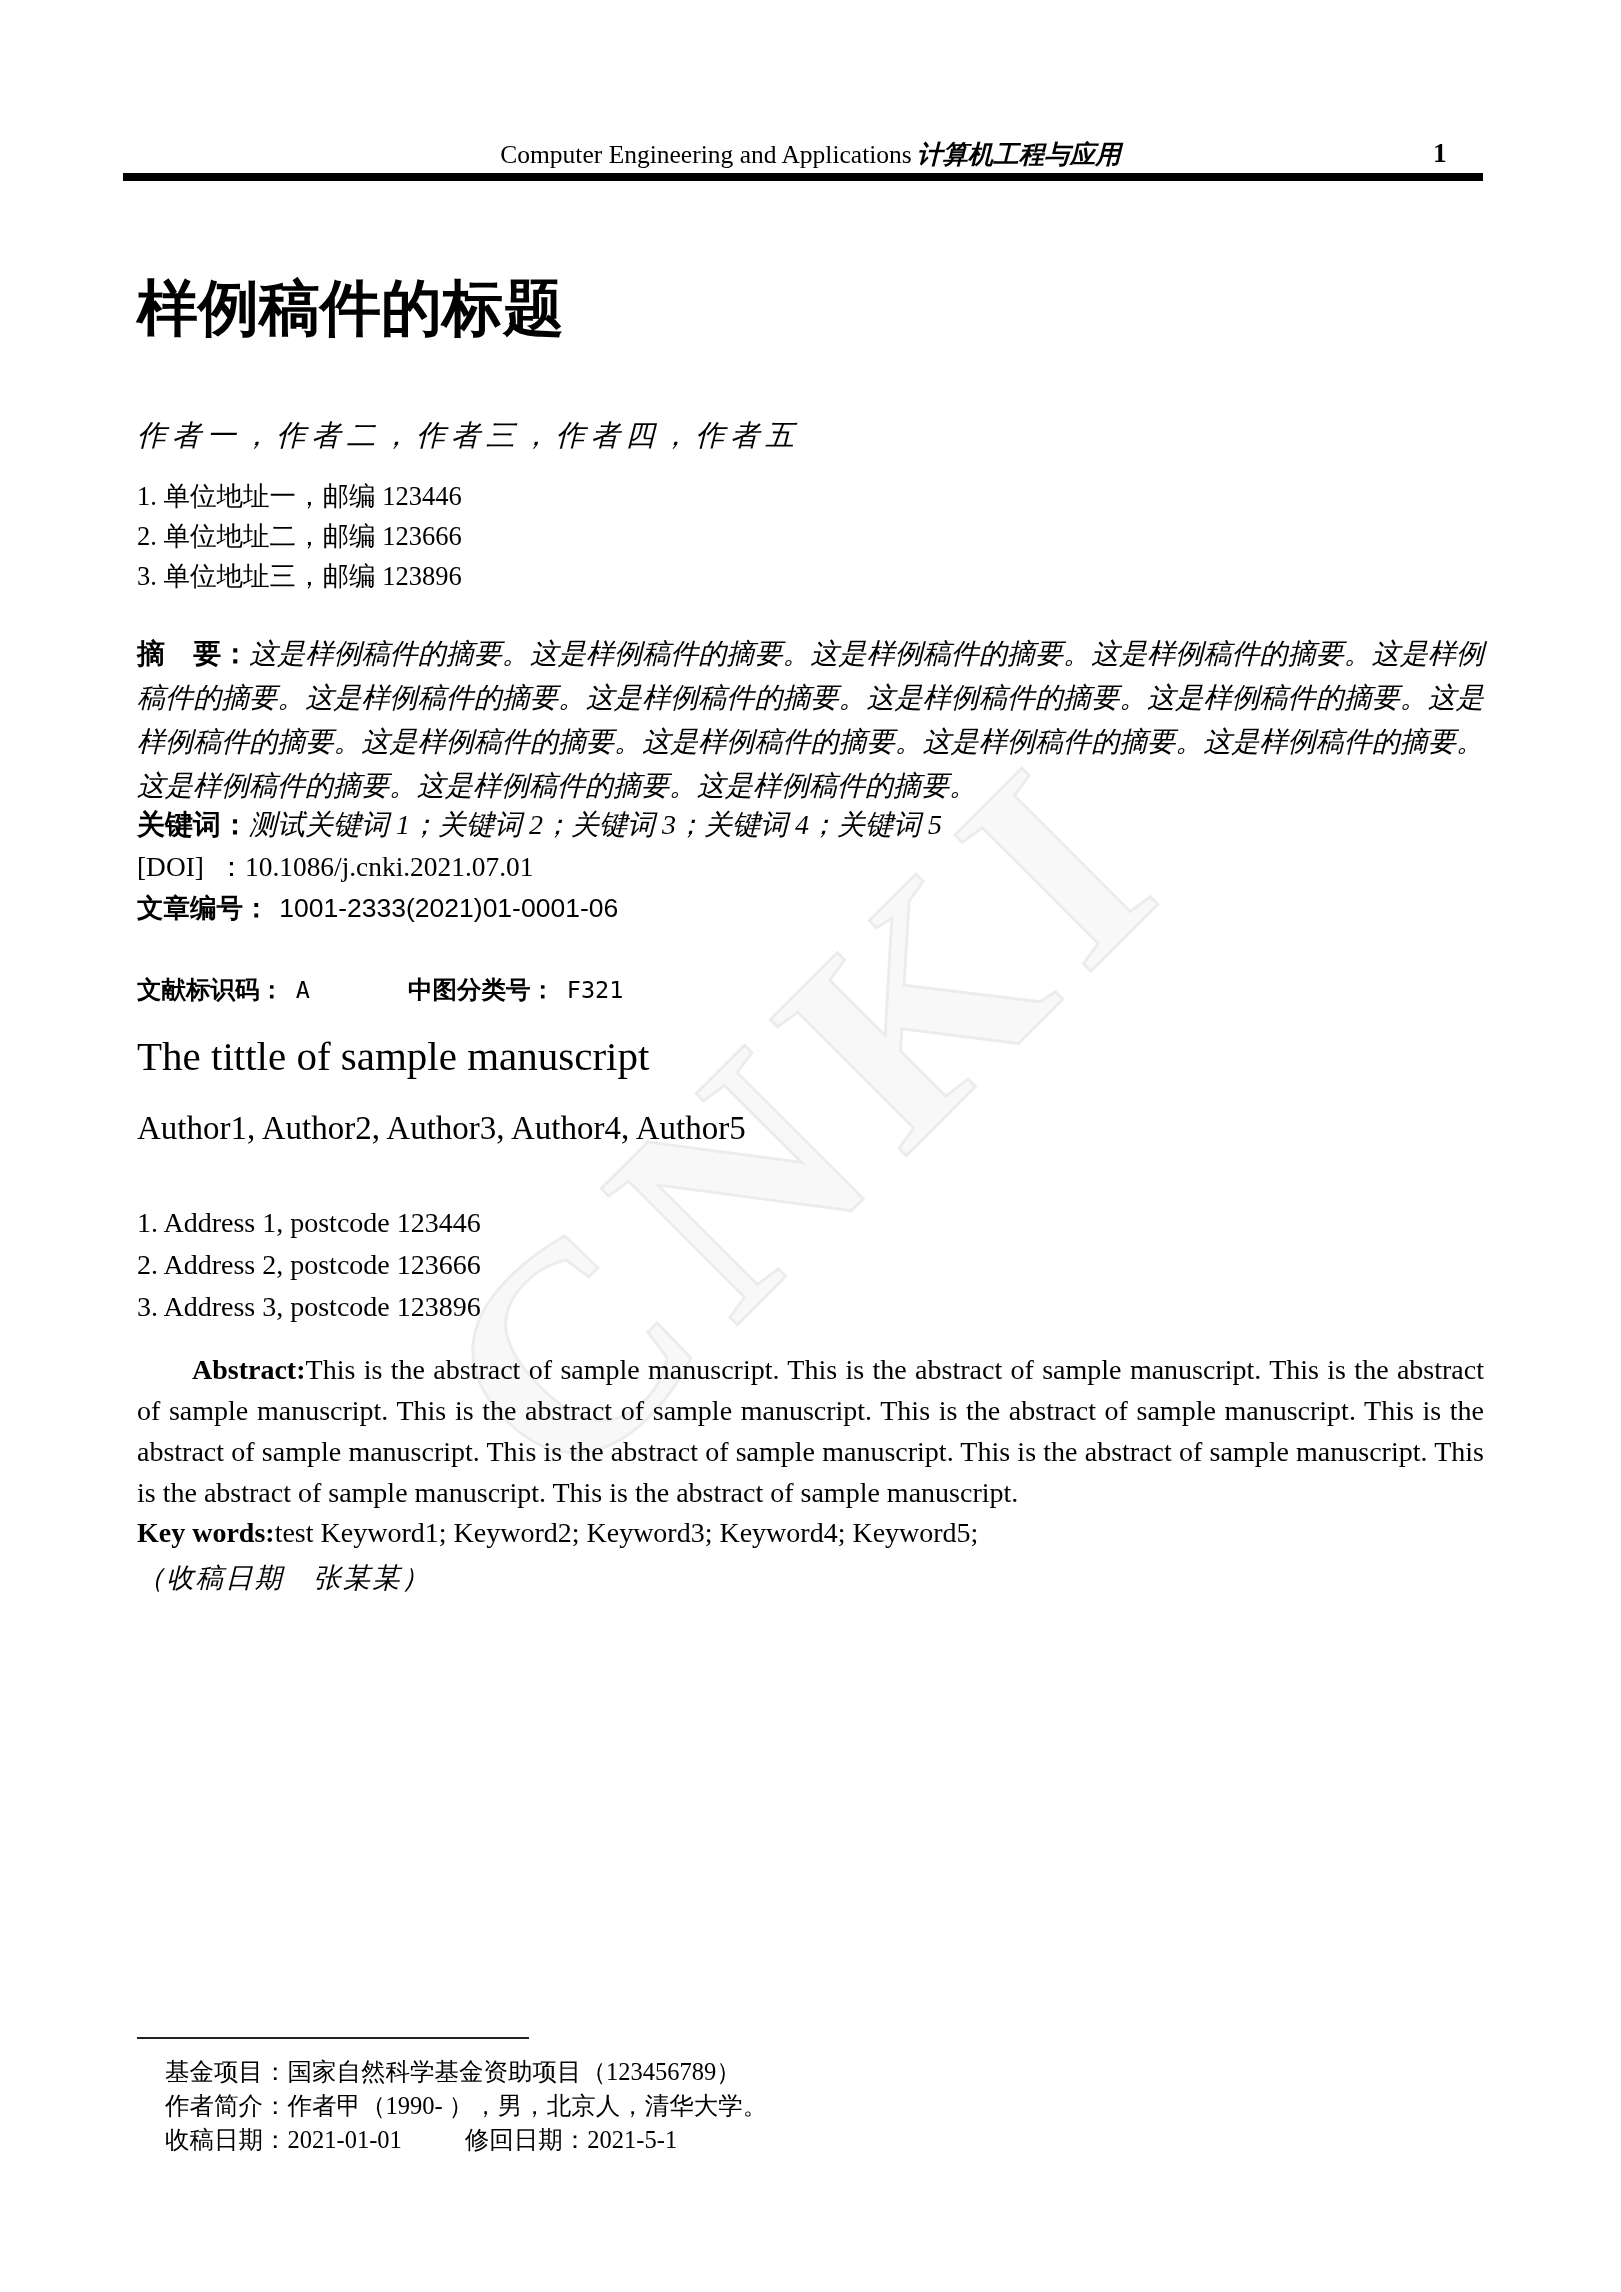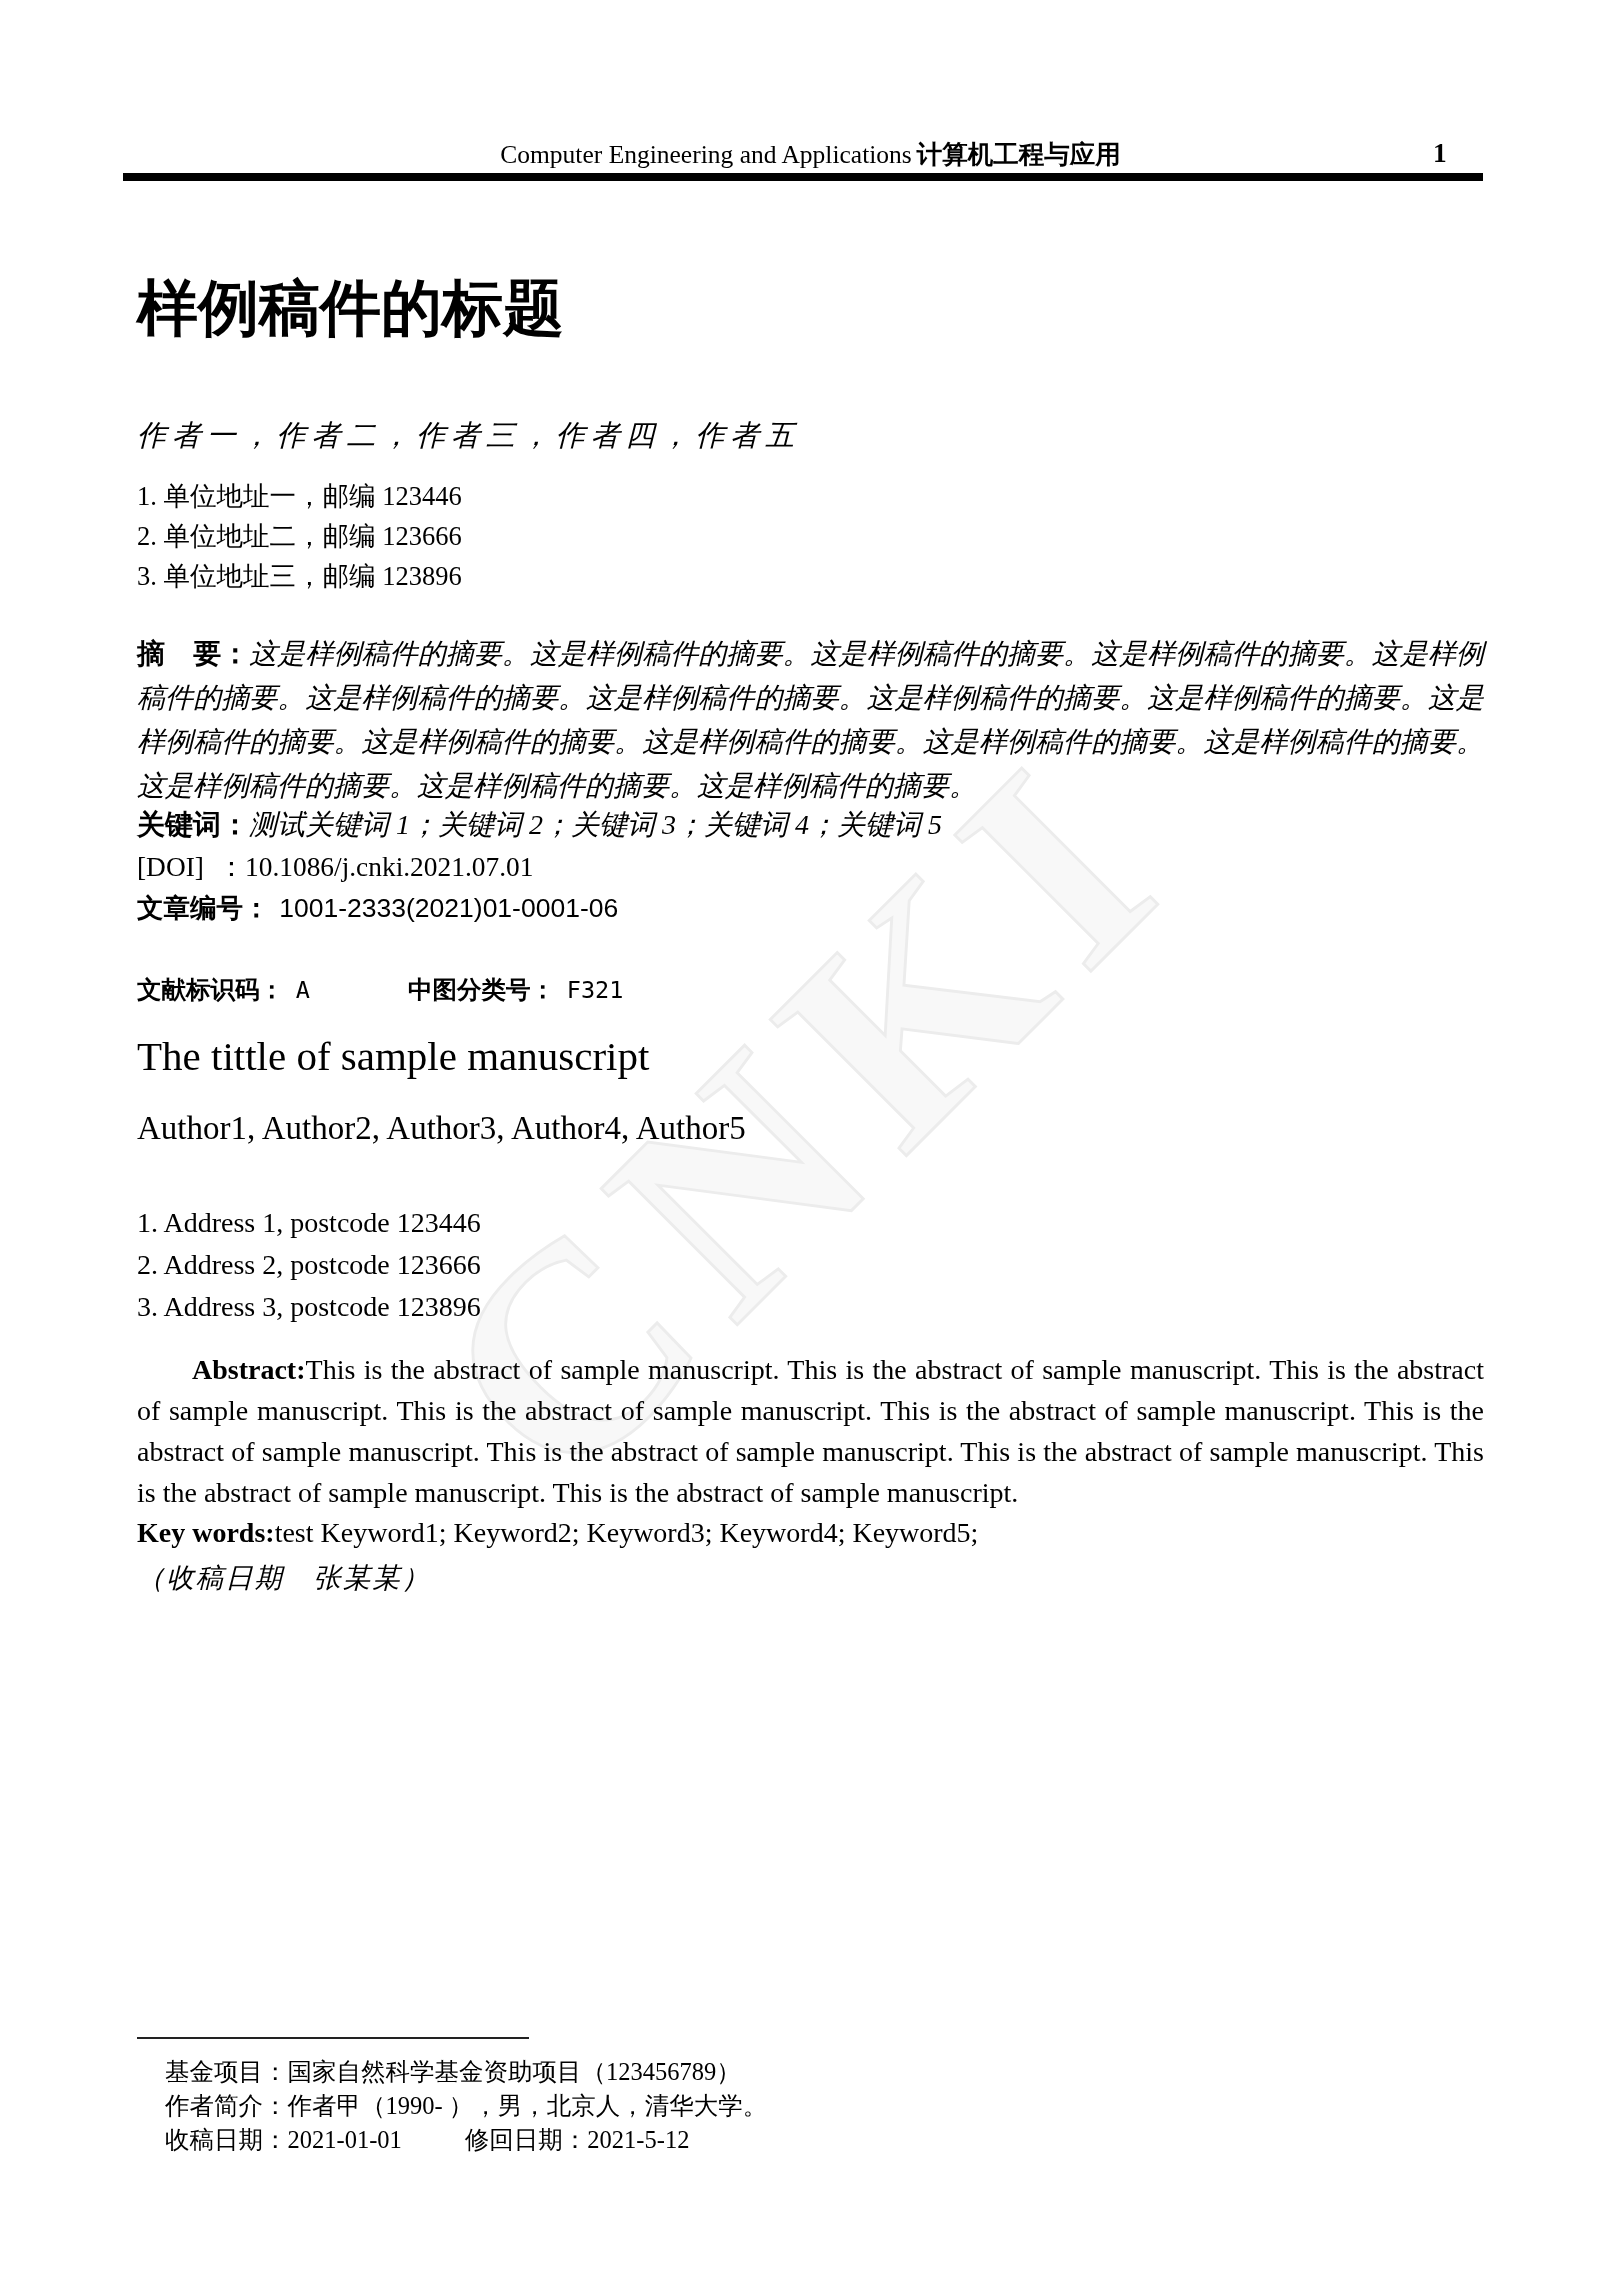--- a/index.html
+++ b/index.html
@@ -26,21 +26,21 @@
     z-index:0; user-select:none;
   }
   .z { z-index:1; }
 
   
   .header-text {
     top:140px; width:1347px; text-align:center;
     font-size:25.5px; line-height:29px; white-space:nowrap;
   }
   .j-en { font-family:"Liberation Serif", serif; }
-  .j-zh { font-weight:bold; font-family:"Liberation Sans", sans-serif; margin-left:5px; }
+  .j-zh { font-weight:bold; font-family:"Liberation Sans", sans-serif; margin-left:5px;font-style:italic; }
   .page-num {
     position:absolute; top:138px; left:1433px;
     font-size:27.4px; font-weight:bold; z-index:1;
   }
   .header-rule {
     position:absolute; top:173px; left:123px; width:1360px; height:7.8px;
     background:#000; z-index:1;
   }
 
   
@@ -129,17 +129,17 @@
 
   <p class="abs en-keywords z"><span class="b">Key words:</span><span>test Keyword1; Keyword2; Keyword3; Keyword4; Keyword5;</span></p>
 
   <p class="abs editor-note z">（收稿日期　张某某）</p>
 
   <div class="footnote-rule"></div>
 
   <div class="abs footnote z">
     <div>基金项目：国家自然科学基金资助项目（123456789）</div>
     <div>作者简介：作者甲（1990- ），男，北京人，清华大学。</div>
-    <div><span>收稿日期：</span><span>2021-01-01</span><span class="revised">修回日期：</span><span>2021-5-12</span></div>
+    <div><span>收稿日期：</span><span>2021-01-01</span><span class="revised">修回日期：</span><span>2021-5-1</span></div>
   </div>
 
 </div>
 
 
 </body></html>

